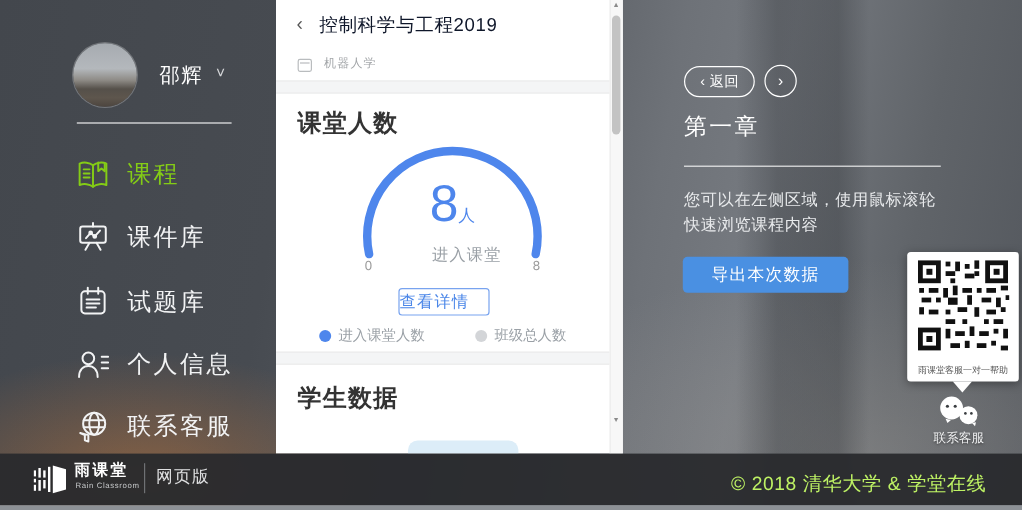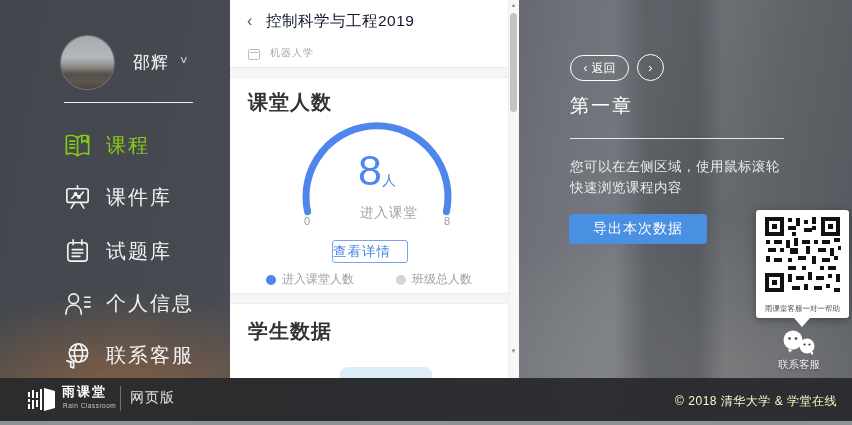--- a/index.html
+++ b/index.html
@@ -85,21 +85,21 @@
   .wechat { position:absolute; left:780px; top:330px; width:38px; height:26px; cursor:pointer; }
   .contact { position:absolute; left:766px; top:358px; width:66px; text-align:center; color:#f2f3f4; font-size:10.5px; text-shadow:0 1px 2px rgba(0,0,0,.5); }
 
   
   .footer { position:absolute; left:0; top:378px; width:852px; height:43px; background:rgba(41,42,45,.95); }
   .f-logo { position:absolute; left:28px; top:8px; }
   .f-brand { position:absolute; left:62px; top:5px; color:#fff; font-size:13px; font-weight:bold; letter-spacing:2px; }
   .f-brand-sub { position:absolute; left:63px; top:24px; color:#c7c9cb; font-size:6.5px; letter-spacing:.5px; }
   .f-vline { position:absolute; left:120px; top:8px; width:1px; height:25px; background:#6f7174; }
   .f-version { position:absolute; left:130px; top:11px; color:#e0e1e2; font-size:14px; letter-spacing:1px; }
-  .f-copy { position:absolute; right:15px; top:15px; color:#fef9c3; font-size:12px; letter-spacing:.5px; }
+  .f-copy { position:absolute; right:30px; top:15px; color:#bef264; font-size:16px; letter-spacing:.5px; }
   .bottom-strip { position:absolute; left:0; top:421px; width:852px; height:4px; background:#8d9196; }
 </style>
 </head>
 <body>
 
 <div class="screen">
   <div class="bg"></div>
 
   <div class="avatar"></div>
   <div class="user-name">邵辉</div>

